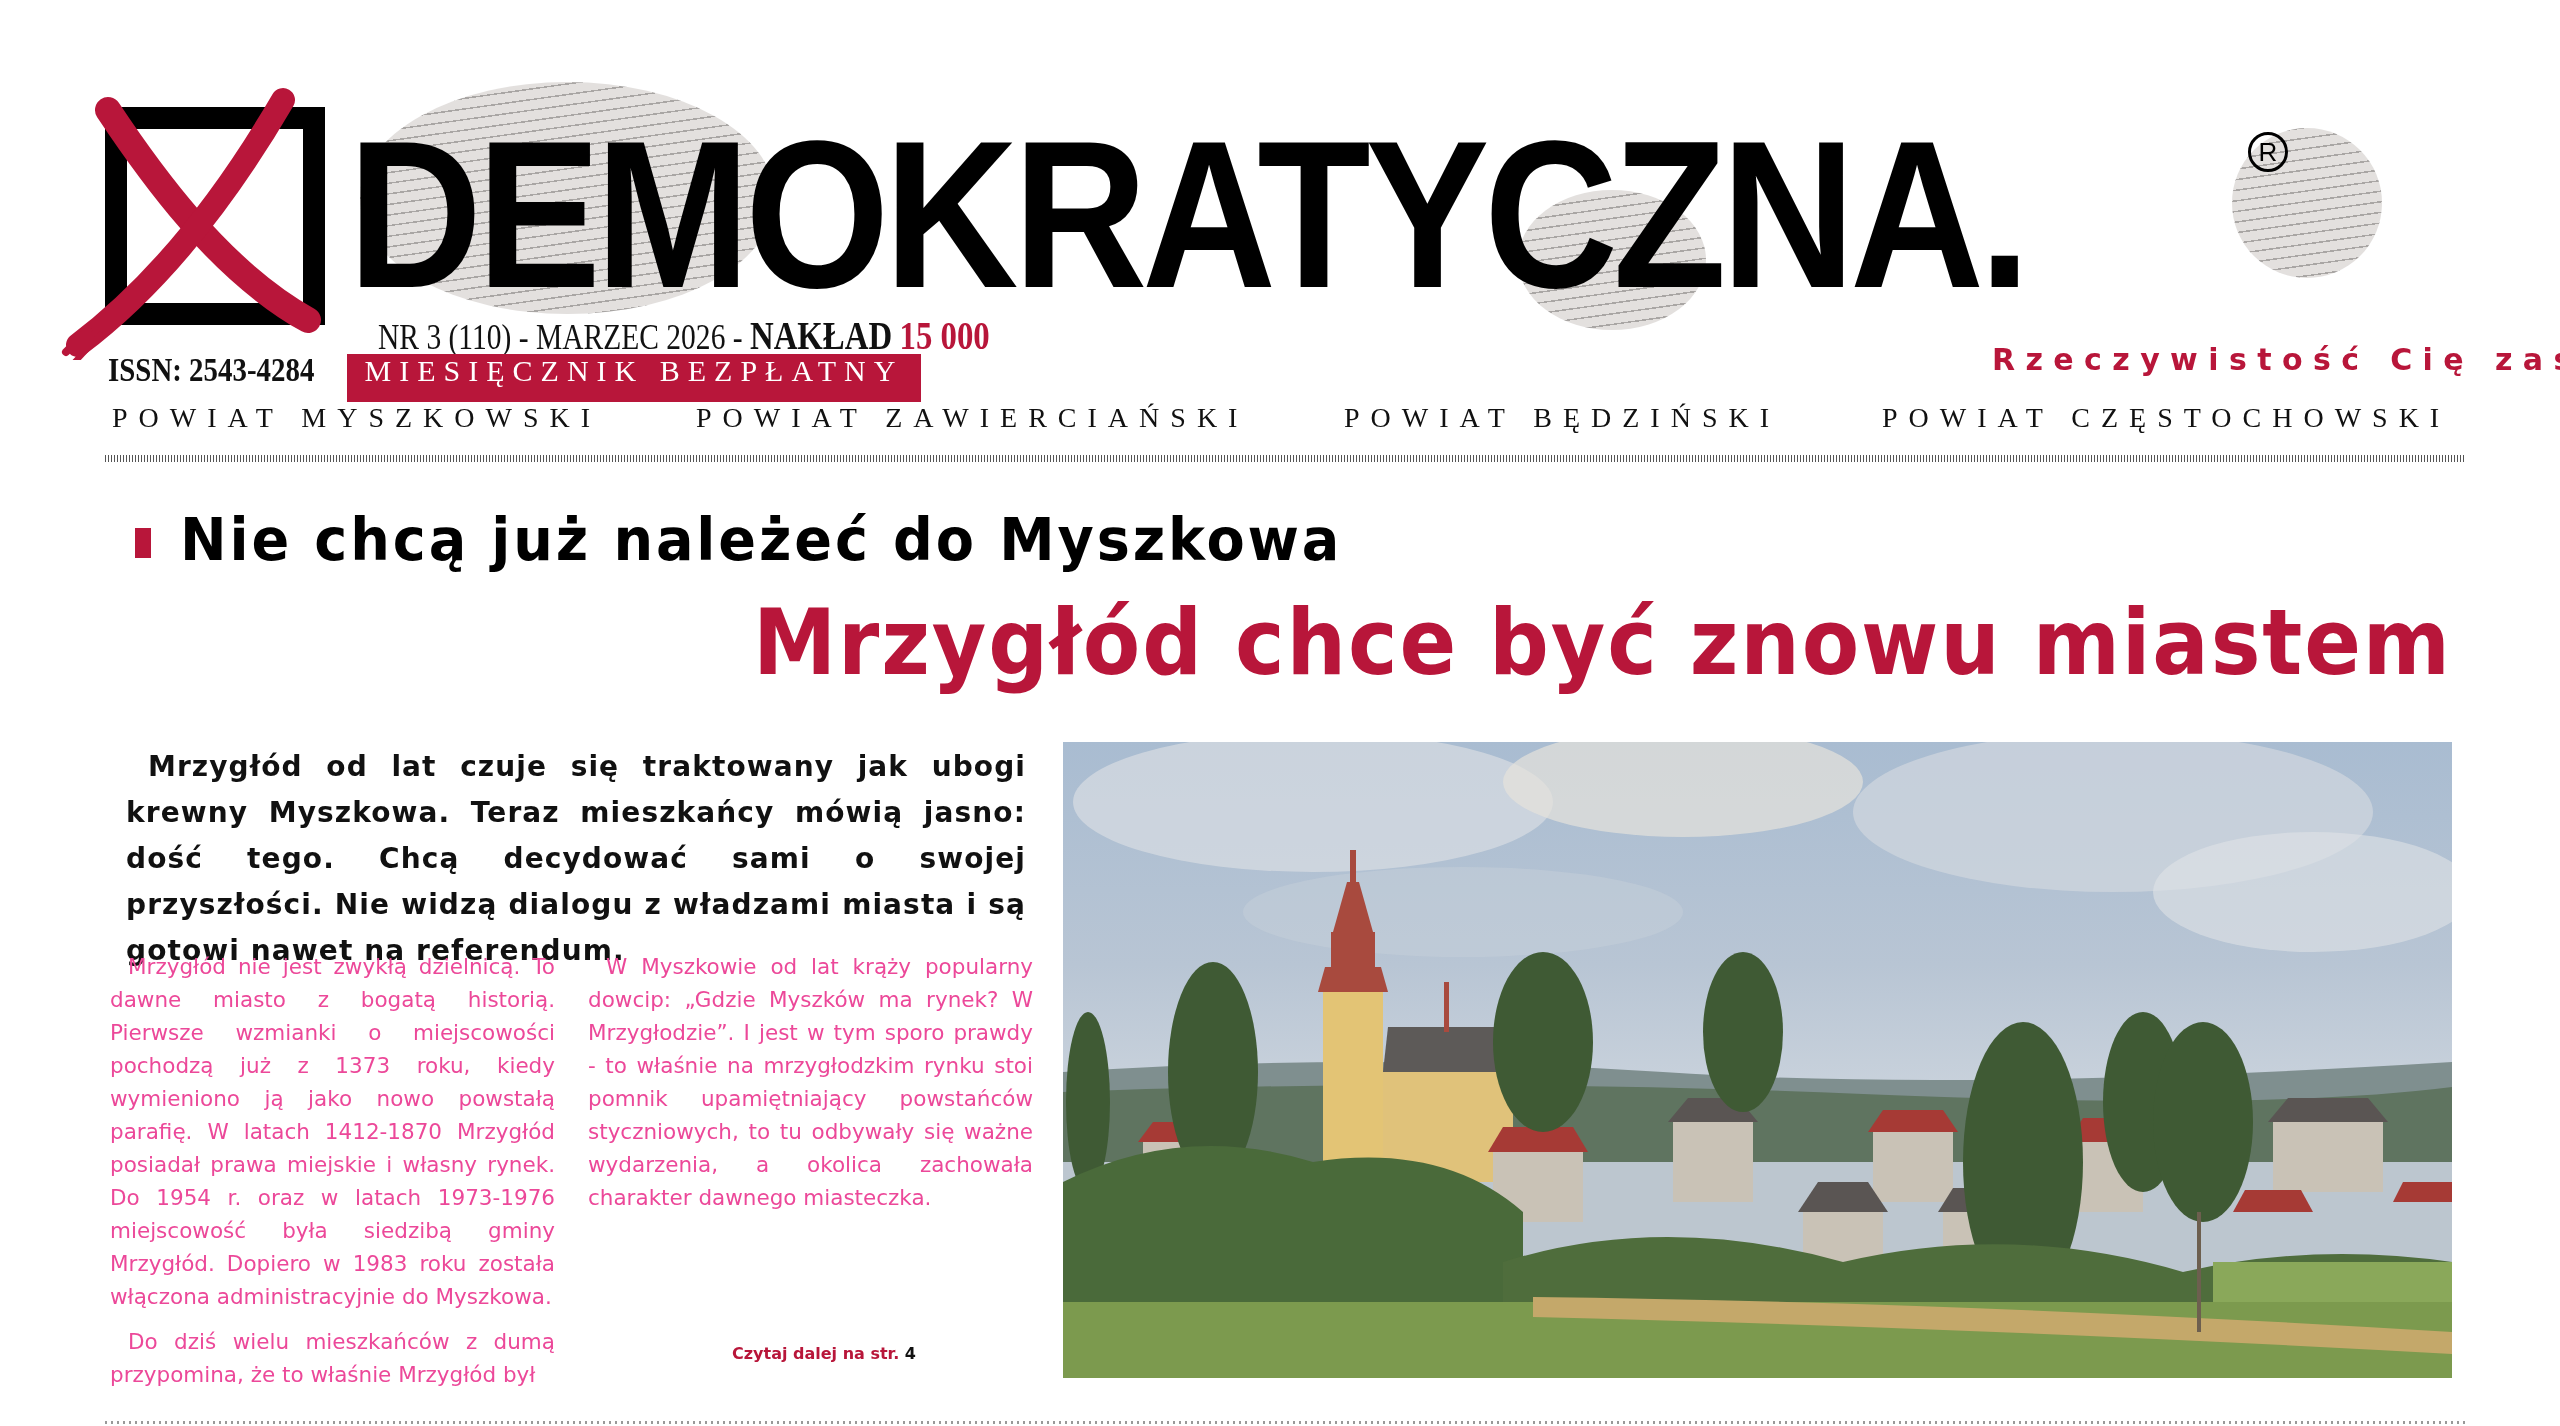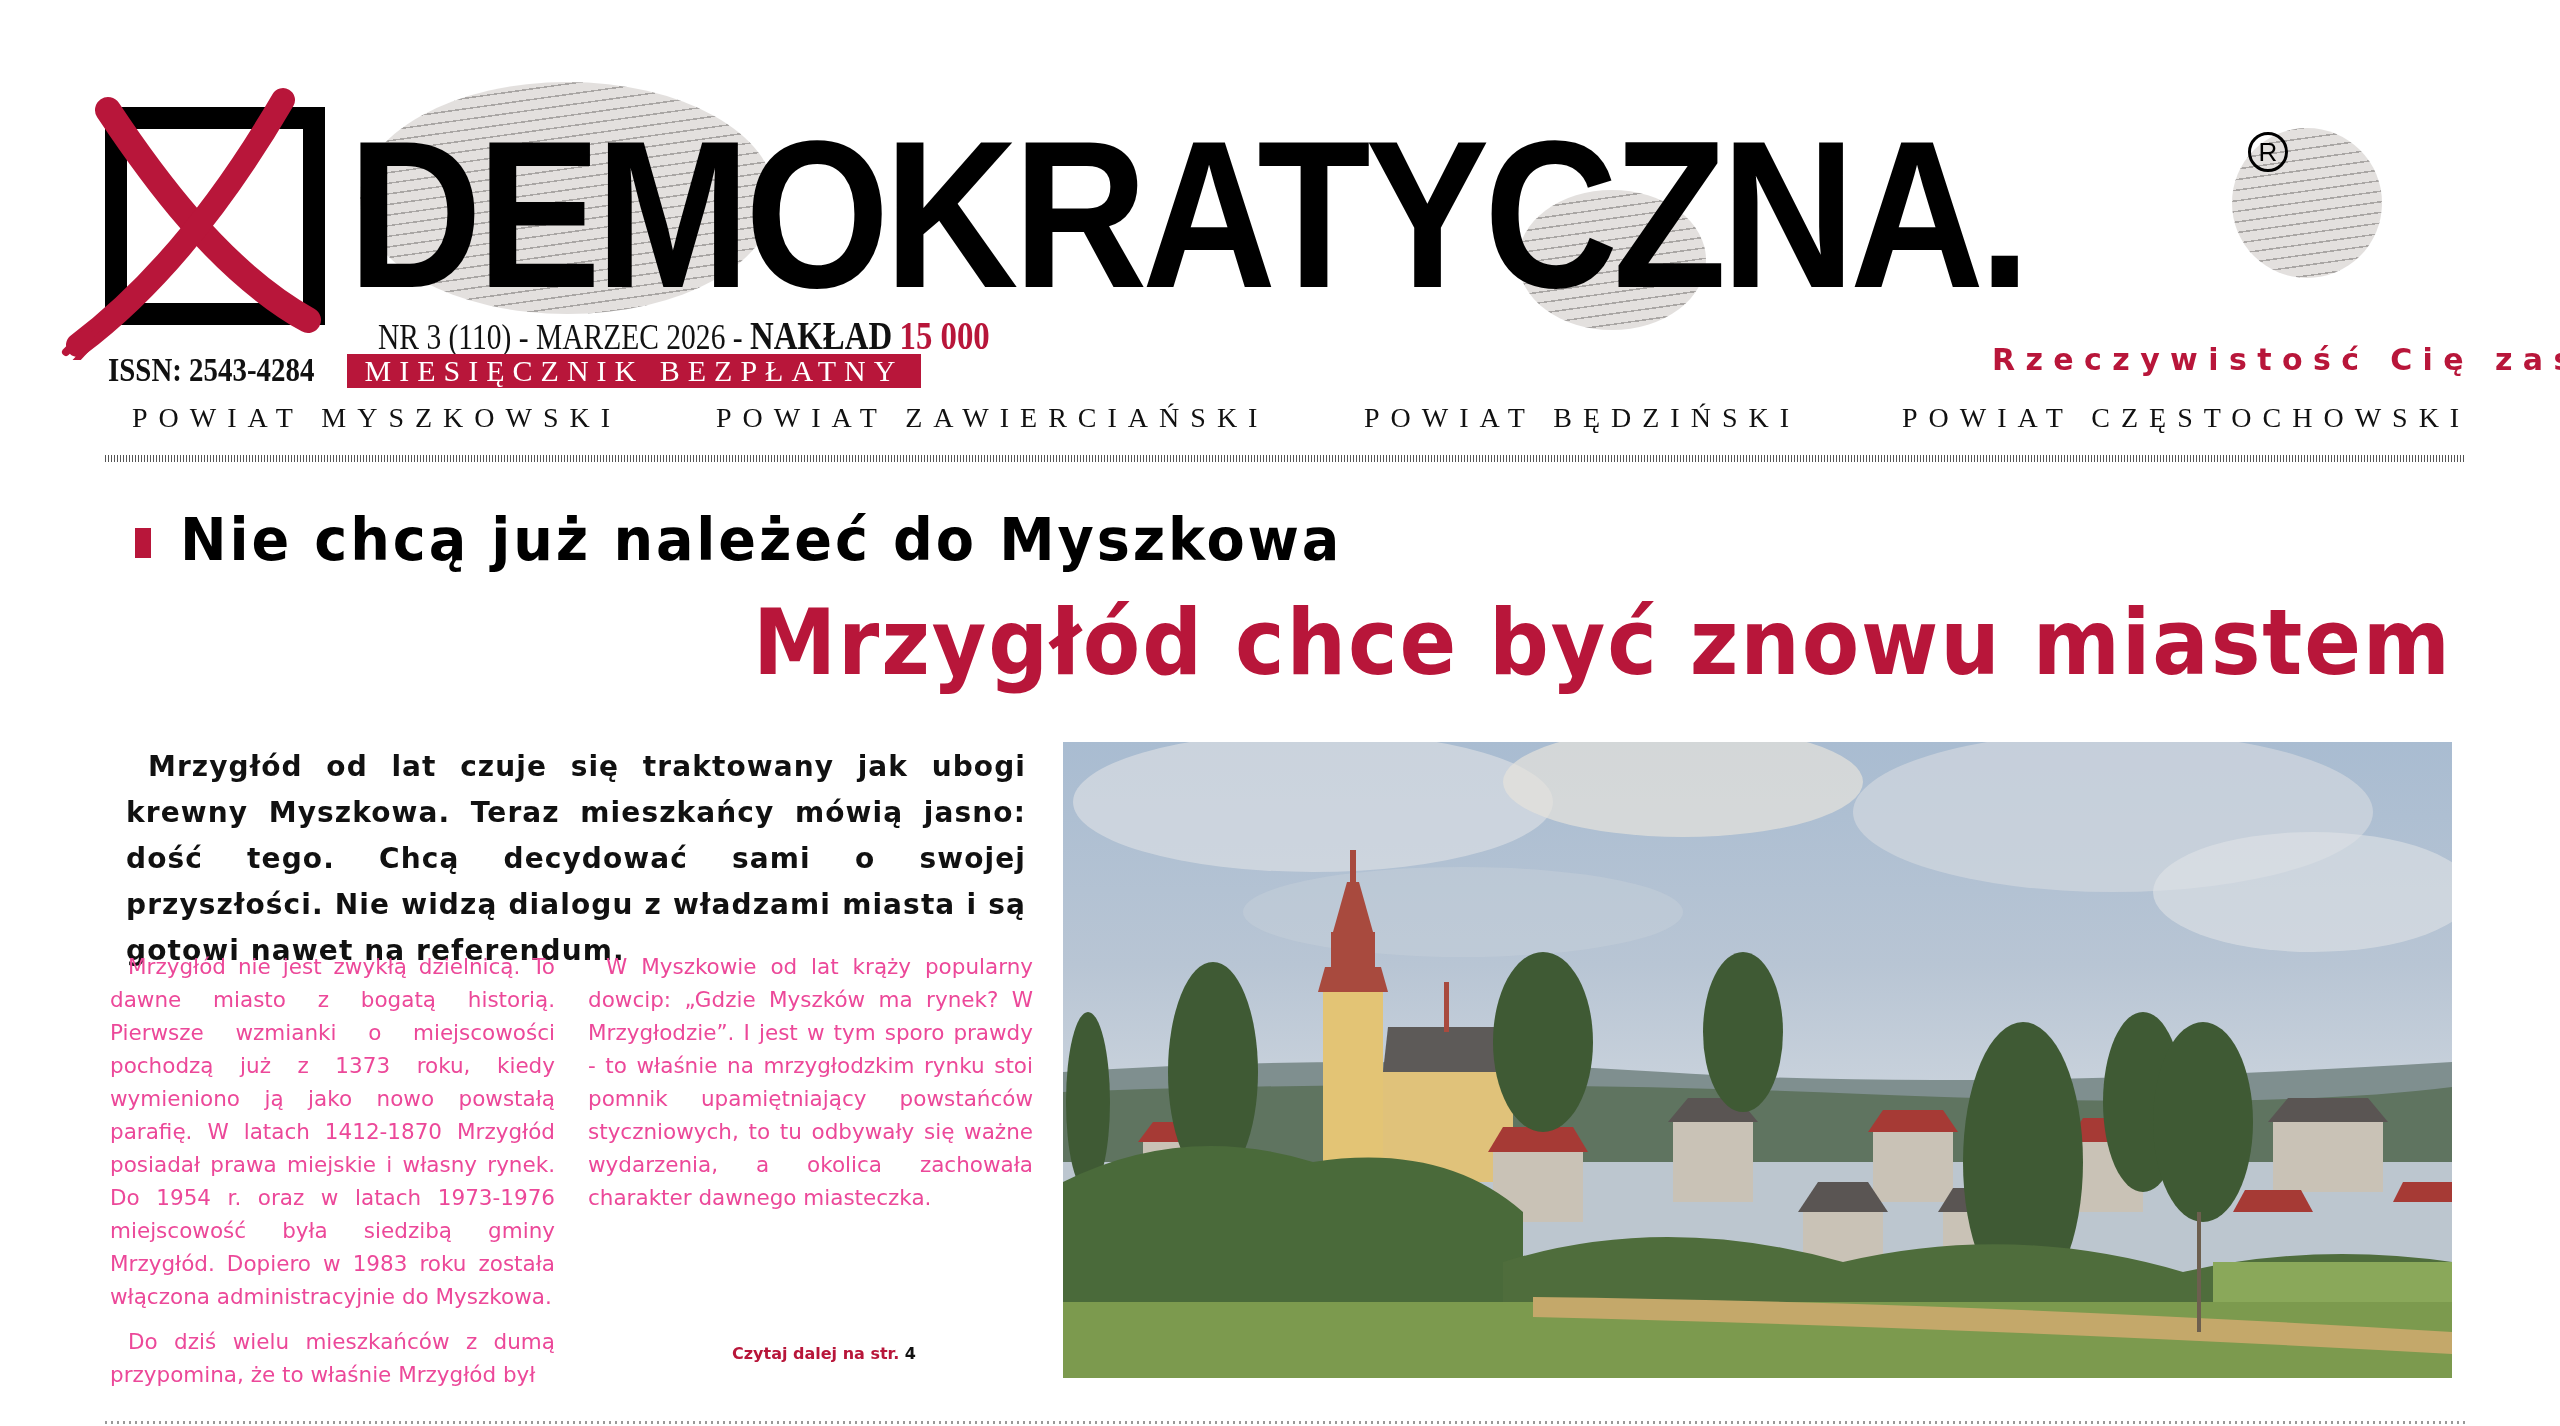--- a/index.html
+++ b/index.html
@@ -10,24 +10,24 @@
       background-image: repeating-linear-gradient(172deg, transparent 0 9px, #a9a6a4 9px 10.5px); }
     .logo-box { position: absolute; left: 105px; top: 107px; width: 220px; height: 218px; box-sizing: border-box; border: 22px solid #000; }
     .logo-x { position: absolute; left: 58px; top: 80px; width: 290px; height: 280px; }
     .title { position: absolute; left: 348px; top: 110px; font-family: "Liberation Sans", sans-serif; font-weight: 900; font-size: 210px; line-height: 210px; letter-spacing: -6px; color: #000; transform: scaleX(0.885); transform-origin: left top; white-space: nowrap; }
     .reg { position: absolute; left: 2248px; top: 132px; width: 34px; height: 34px; border: 3px solid #000; border-radius: 50%; font-family: "Liberation Sans", sans-serif; font-size: 26px; line-height: 34px; text-align: center; color: #000; }
 
     .issue-line { position: absolute; left: 378px; top: 316px; font-family: "Liberation Serif", serif; font-size: 36px; line-height: 40px; white-space: nowrap; transform: scaleX(0.82); transform-origin: left top; color: #111; }
     .issue-line .nak { font-weight: bold; font-size: 40px; }
     .issue-line .num { color: #b8163a; font-weight: bold; font-size: 40px; }
     .issn { position: absolute; left: 108px; top: 350px; font-family: "Liberation Serif", serif; font-weight: bold; font-size: 34px; line-height: 40px; transform: scaleX(0.85); transform-origin: left top; white-space: nowrap; }
-    .banner { position: absolute; left: 347px; top: 354px; width: 574px; height: 34px; background: #b8163a; color: #fff; font-family: "Liberation Serif", serif; font-size: 30px; line-height: 34px; letter-spacing: 8px; text-align: center; white-space: nowrap; }
+    .banner { position: absolute; left: 347px; top: 354px; width: 574px; height: 48px; background: #b8163a; color: #fff; font-family: "Liberation Serif", serif; font-size: 30px; line-height: 34px; letter-spacing: 8px; text-align: center; white-space: nowrap; }
     .tagline { position: absolute; left: 1992px; top: 340px; font-family: "DejaVu Sans", sans-serif; font-weight: bold; font-size: 30px; line-height: 40px; letter-spacing: 10.4px; color: #b8163a; white-space: nowrap; }
 
-    .powiat-row { position: absolute; top: 400px; left: 132px; width: 2340px; height: 36px; }
+    .powiat-row { position: absolute; top: 400px; left: 112px; width: 2340px; height: 36px; }
     .powiat { position: absolute; top: 0; font-family: "Liberation Serif", serif; font-size: 28px; line-height: 36px; letter-spacing: 11px; white-space: nowrap; color: #111; }
 
     .rule-top { position: absolute; left: 105px; top: 455px; width: 2360px; height: 7px;
       background-image: repeating-linear-gradient(90deg, #555 0 1.5px, #fff 1.5px 3px); }
     .rule-bottom { position: absolute; left: 105px; top: 1421px; width: 2360px; height: 3px;
       background-image: repeating-linear-gradient(90deg, #999 0 2px, #fff 2px 6px); }
 
     
     .sub-square { position: absolute; left: 135px; top: 528px; width: 16px; height: 30px; background: #b8163a; }
     .subhead { position: absolute; left: 180px; top: 500px; font-family: "DejaVu Sans", sans-serif; font-weight: bold; font-size: 58px; line-height: 80px; letter-spacing: 3px; color: #000; white-space: nowrap; transform: scaleX(0.96); transform-origin: left top; }

